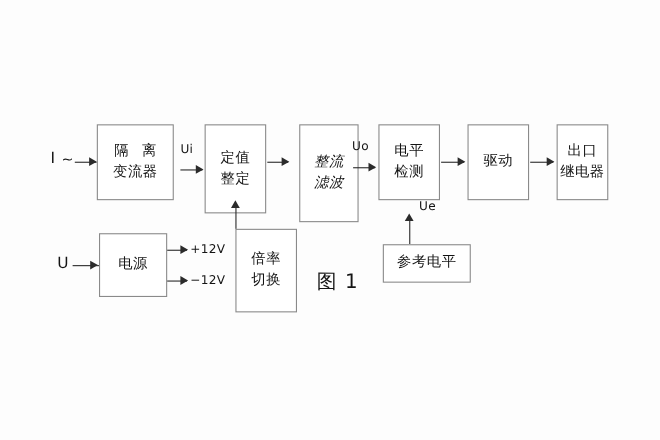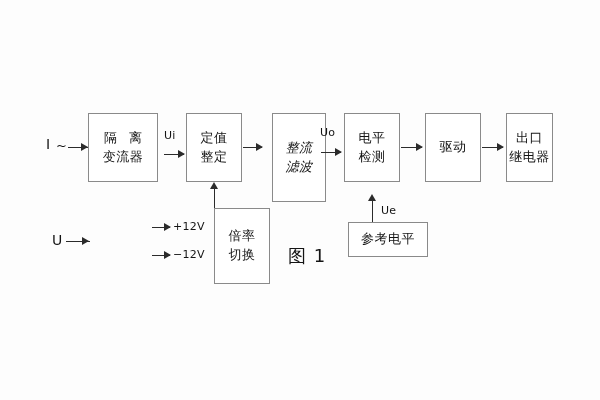--- a/index.html
+++ b/index.html
@@ -104,21 +104,21 @@
 
   <div class="block wide-gap" style="left:88px; top:113px; width:70px; height:69px;">
     <span class="ln">隔 离</span>
     <span class="ln">变流器</span>
   </div>
 
   <div class="lbl sig" style="left:164px; top:129px;">Ui</div>
   <div class="hline" style="left:164px; top:154px; width:20px;"></div>
   <div class="arrow-r" style="left:178px; top:150px;"></div>
 
-  <div class="block" style="left:186px; top:113px; width:56px; height:69px;">
+  <div class="block" style="left:186px; top:113px; width:56px; height:81px;">
     <span class="ln">定值</span>
     <span class="ln">整定</span>
   </div>
 
   <div class="hline" style="left:243px; top:147px; width:19px;"></div>
   <div class="arrow-r" style="left:256px; top:143px;"></div>
 
   <div class="block" style="left:272px; top:113px; width:54px; height:89px;font-style:italic;">
     <span class="ln">整流</span>
     <span class="ln">滤波</span>
@@ -145,40 +145,43 @@
 
   <div class="block" style="left:506px; top:113px; width:47px; height:69px;">
     <span class="ln">出口</span>
     <span class="ln">继电器</span>
   </div>
 
   <div class="lbl term" style="left:52px; top:232px;">U</div>
   <div class="hline" style="left:66px; top:241px; width:24px;"></div>
   <div class="arrow-r" style="left:82px; top:237px;"></div>
 
+  <div class="block" style="left:90px; top:212px; width:62px; height:58px;">
+    <span class="ln">电源</span>
+  </div>
 
   <div class="hline" style="left:152px; top:227px; width:18px;"></div>
   <div class="arrow-r" style="left:164px; top:223px;"></div>
   <div class="lbl sig" style="left:173px; top:220px;">+12V</div>
 
   <div class="hline" style="left:152px; top:255px; width:18px;"></div>
   <div class="arrow-r" style="left:164px; top:251px;"></div>
   <div class="lbl sig" style="left:173px; top:248px;">−12V</div>
 
   <div class="block" style="left:214px; top:208px; width:56px; height:76px;text-align:right;">
     <span class="ln">倍率</span>
     <span class="ln">切换</span>
   </div>
 
   <div class="vline" style="left:214px; top:188px; height:20px;"></div>
   <div class="arrow-u" style="left:210px; top:182px;"></div>
 
   <div class="vline" style="left:372px; top:200px; height:22px;"></div>
   <div class="arrow-u" style="left:368px; top:194px;"></div>
-  <div class="lbl sig" style="left:381px; top:204px;">Ue</div>
+  <div class="lbl sig" style="left:381px; top:181px;">Ue</div>
 
   <div class="block" style="left:334px; top:222px; width:80px; height:35px;margin-left:14px;">
     <span class="ln">参考电平</span>
   </div>
 
   <div class="lbl cap" style="left:288px; top:244px;">图 1</div>
 
 </div>
 
 </body></html>

